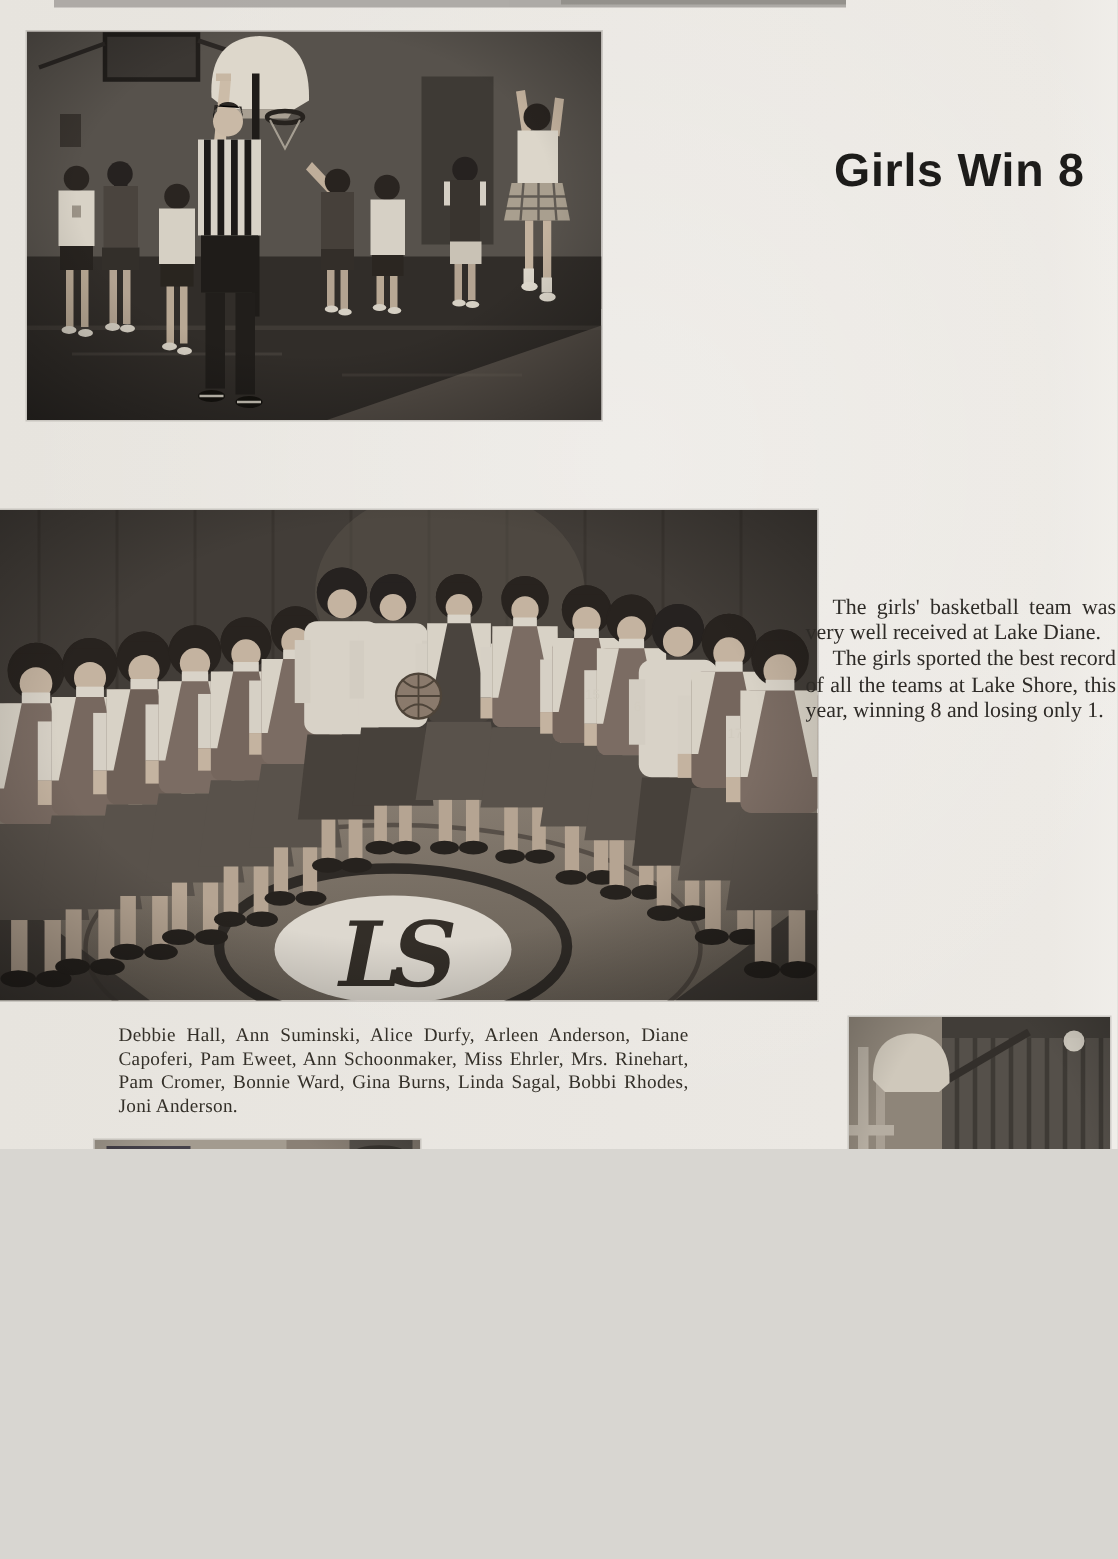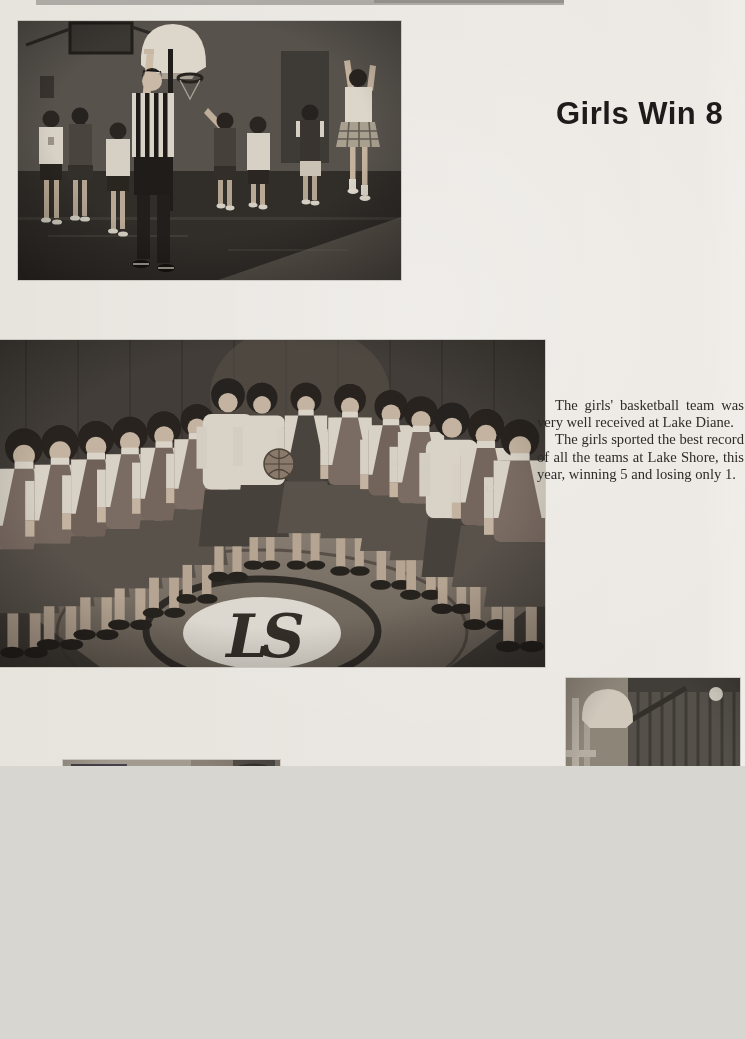--- a/index.html
+++ b/index.html
@@ -264,23 +264,24 @@
         <text x="395" y="126">15</text>
         <text x="425" y="134">6</text>
         <text x="490" y="152">17</text>
       </g>
       <rect width="545" height="327" fill="url(#vig2)"></rect>
     </svg>
   </figure>
 
   <div class="article">
     <p>The girls' basketball team was very well received at Lake Diane.</p>
-    <p>The girls sported the best record of all the teams at Lake Shore, this year, winning 5 and losing only 1.</p>
+    <p>The girls sported the best record of all the teams at Lake Shore, this year, winning 8 and losing only 1.</p>
   </div>
 
+  <p class="caption">Debbie Hall, Ann Suminski, Alice Durfy, Arleen Anderson, Diane Capoferi, Pam Eweet, Ann Schoonmaker, Miss Ehrler, Mrs. Rinehart, Pam Cromer, Bonnie Ward, Gina Burns, Linda Sagal, Bobbi Rhodes, Joni Anderson.</p>
 
   <figure class="photo photo-bl" role="img" aria-label="Players leap for a rebound under the basket; the scoreboard on the wall reads 20 and a player wearing 24 crouches at the right">
     <svg viewBox="0 0 217 258">
       <defs>
         <radialGradient id="vig3" cx="45%" cy="40%" r="80%">
           <stop offset="55%" stop-color="#000" stop-opacity="0"></stop>
           <stop offset="100%" stop-color="#000" stop-opacity=".3"></stop>
         </radialGradient>
       </defs>
       <rect width="217" height="200" fill="#a39b8f"></rect>

